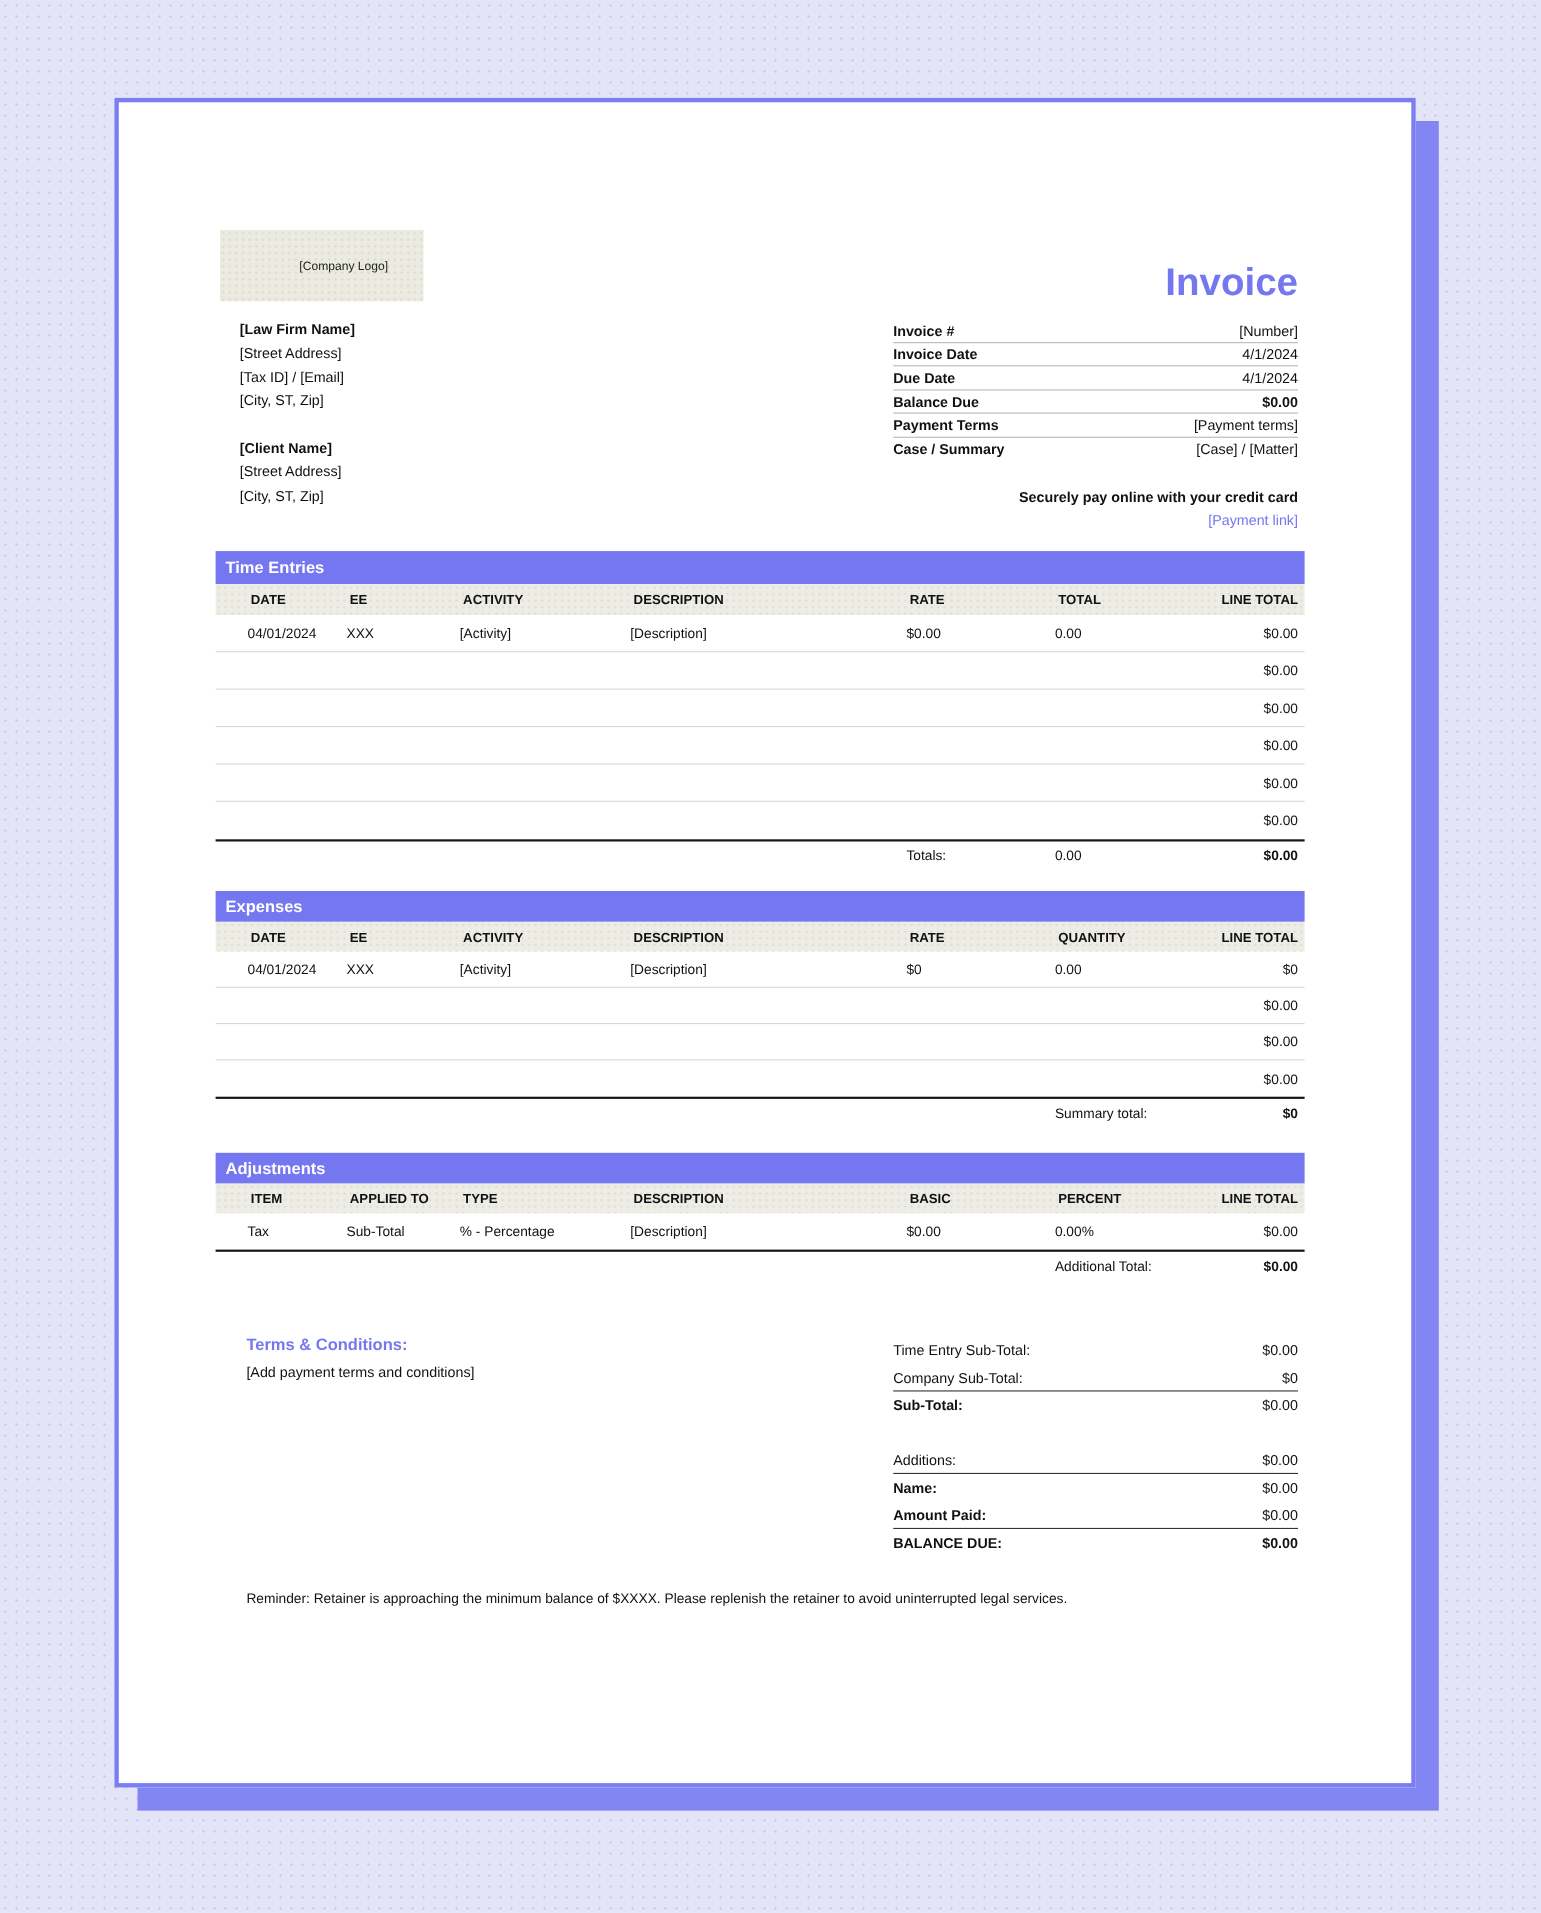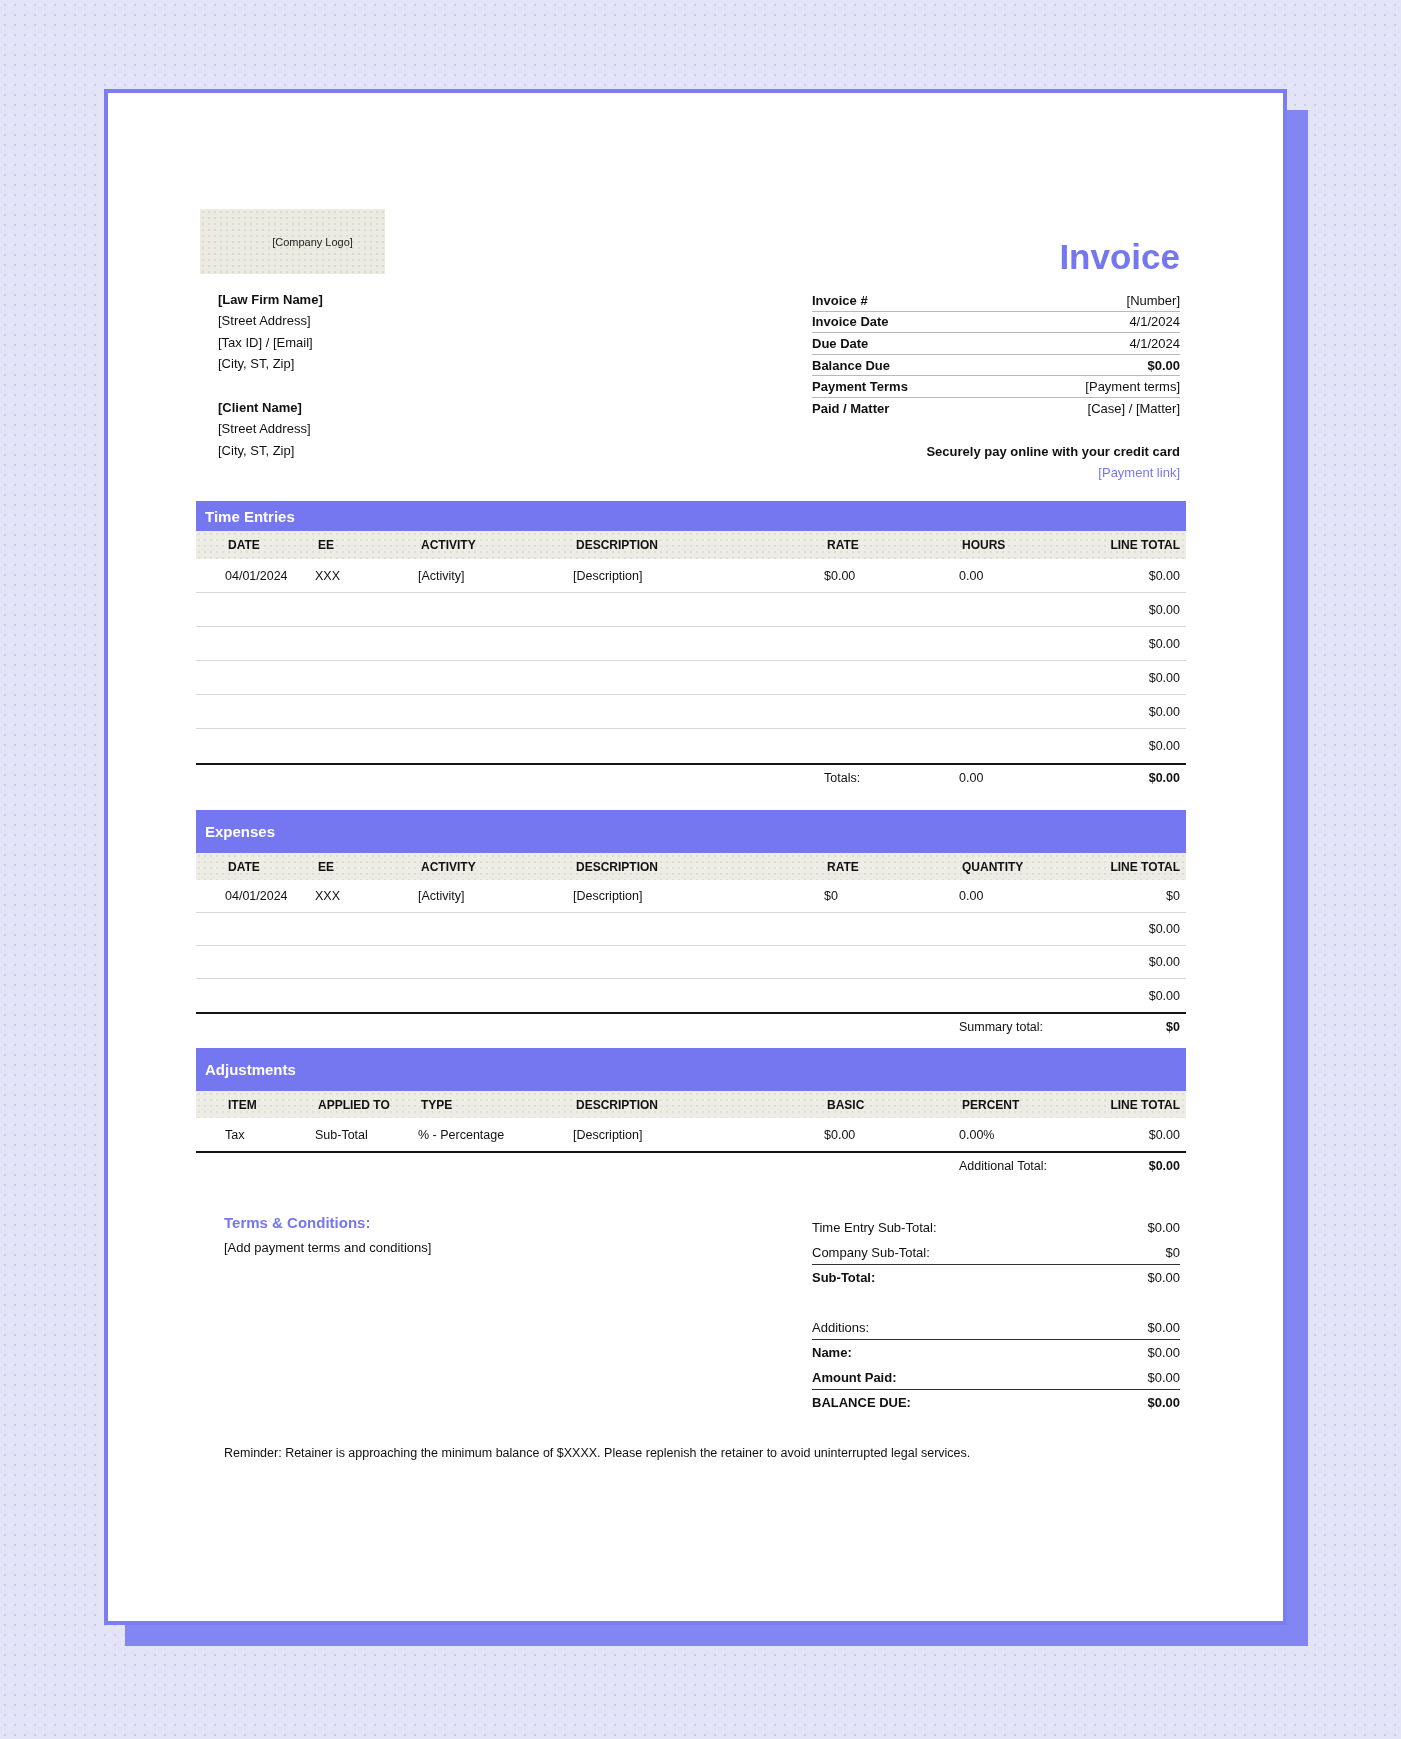--- a/index.html
+++ b/index.html
@@ -45,21 +45,21 @@
   .meta-row.ul{border-bottom:1px solid var(--metaline);}
   .meta-row .label{font-weight:700;}
   .meta-row.bv .value{font-weight:700;}
   .pay-note{right:103px;top:351px;font-size:13px;font-weight:700;}
   .pay-link{right:103px;top:372px;font-size:13px;color:var(--accent);cursor:pointer;}
   .table{left:88px;width:990px;}
   .band{
     background:var(--accent);color:#fff;font-weight:700;font-size:15px;
     display:flex;align-items:center;padding-left:9px;
   }
-  .band.h30{height:30px;} .band.h28{height:43px;}
+  .band.h30{height:30px;} .band.h28{height:28px;}
   .grid{display:grid;grid-template-columns:90px 103px 155px 251px 135px 120px 1fr;padding:0 6px 0 29px;align-items:center;}
   .grid > :last-child{text-align:right;}
   .thead{
     background-color:var(--headbg);
     background-image:radial-gradient(#DEDED3 1px,transparent 1px);
     background-size:6px 6px;
     font-weight:700;font-size:12px;padding-left:32px;
   }
   .thead.h28{height:28px;} .thead.h27{height:27px;}
   .trow{font-size:12.5px;}
@@ -122,37 +122,37 @@
       </div>
       <div class="meta-row ul bv">
         <span class="label">Balance Due</span>
         <span class="value">$0.00</span>
       </div>
       <div class="meta-row ul">
         <span class="label">Payment Terms</span>
         <span class="value">[Payment terms]</span>
       </div>
       <div class="meta-row">
-        <span class="label">Paid / Matter</span>
+        <span class="label">Case / Summary</span>
         <span class="value">[Case] / [Matter]</span>
       </div>
     </div>
 
     <div class="abs pay-note">Securely pay online with your credit card</div>
     <div class="abs pay-link">[Payment link]</div>
 
     <div class="abs table" style="top:408px;">
       <div class="band h30">Time Entries</div>
       <div class="grid thead h28">
         <span>DATE</span>
         <span>EE</span>
         <span>ACTIVITY</span>
         <span>DESCRIPTION</span>
         <span>RATE</span>
-        <span>HOURS</span>
+        <span>TOTAL</span>
         <span>LINE TOTAL</span>
       </div>
       <div class="grid trow h34 sep">
         <span>04/01/2024</span>
         <span>XXX</span>
         <span>[Activity]</span>
         <span>[Description]</span>
         <span>$0.00</span>
         <span>0.00</span>
         <span>$0.00</span>

